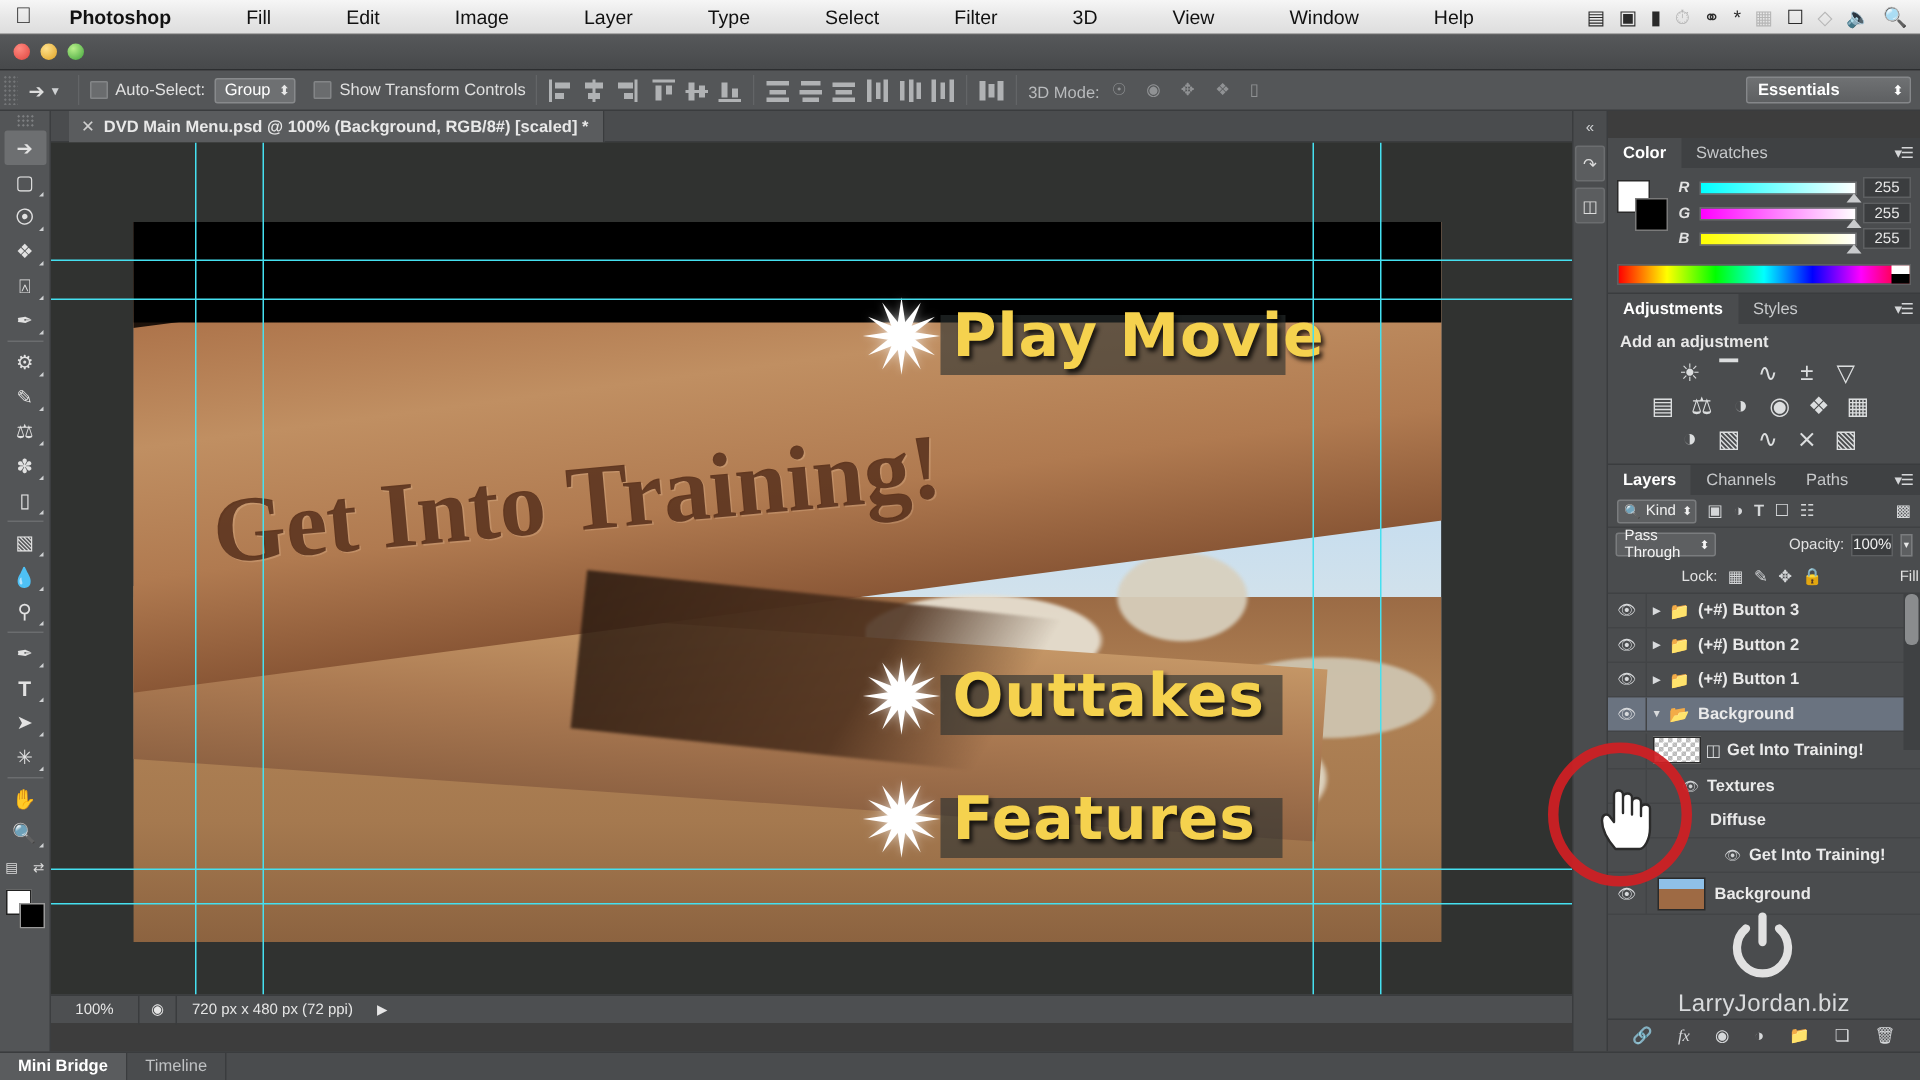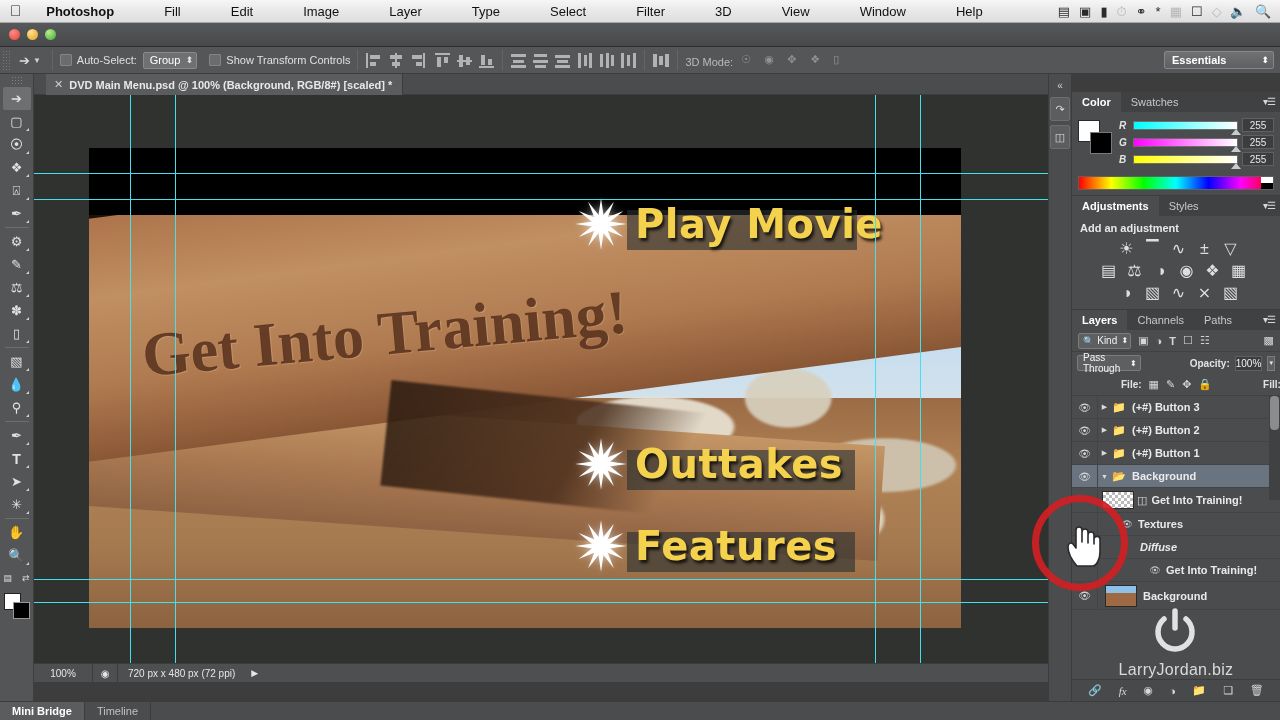--- a/index.html
+++ b/index.html
@@ -275,21 +275,21 @@
   .lyr-filter { height: 22px; display:flex; align-items:center; gap: 7px; padding: 0 6px;
       border-bottom:1px solid #3f4143;}
   .kindsel { background:#5d5f61; border:1px solid #7a7c7e; border-radius:2px; height:16px;
       display:flex;align-items:center;padding:0 13px 0 4px; font-size:10px;color:#f0f0f0; position:relative;}
   .kindsel::after{content:"⬍";position:absolute;right:2px;font-size:8px;}
   .fico { font-size: 11px; color:#d4d6d8; }
   .lyr-mode { height: 22px; display:flex; align-items:center; gap:5px; padding: 0 5px; }
   .modesel { background:#5d5f61;border:1px solid #7a7c7e;border-radius:2px;height:16px;width:104px;
       display:flex;align-items:center;padding:0 14px 0 5px;font-size:10px;color:#f5f5f5;position:relative;}
   .modesel::after{content:"⬍";position:absolute;right:3px;font-size:8px;}
-  .minilbl { font-size:10px;color:#e2e2e2;font-weight:bold;padding-left:44px;}
+  .minilbl { font-size:10px;color:#e2e2e2;font-weight:normal;padding-left:44px;}
   .numbox { background:#3b3d3f;border:1px solid #5e6062;height:15px;width:34px;font-size:10px;
       color:#f0f0f0;display:flex;align-items:center;justify-content:center;}
   .caretbtn { width:13px;height:15px;background:#5d5f61;border:1px solid #7a7c7e;font-size:7px;
       display:flex;align-items:center;justify-content:center;color:#e8e8e8;}
   .lyr-lock { height: 22px; display:flex; align-items:center; gap:7px; padding: 0 5px;
       border-bottom:1px solid #3f4143;}
 
   .layerlist { position:relative; }
   .lrow { height: 23px; display:flex; align-items:center; border-bottom:1px solid #424446;
       font-size: 11px; color:#eaeaea; position:relative; }
@@ -302,21 +302,21 @@
   .lthumb { width:32px;height:18px;border:1px solid #2a2a2a;margin-left:4px; flex:0 0 auto; }
   .lthumb.checker {
     background-image: linear-gradient(45deg,#bbb 25%,transparent 25%,transparent 75%,#bbb 75%),
                       linear-gradient(45deg,#bbb 25%,#fff 25%,#fff 75%,#bbb 75%);
     background-size: 6px 6px; background-position: 0 0, 3px 3px; background-color:#fff;
     position:relative; overflow:hidden;
   }
   .lthumb.photo2 { background: linear-gradient(to bottom,#8fc0e8 0 34%, #9e6a44 34% 100%); position:relative; overflow:hidden;}
   .lrow.sub { padding-left: 0; }
   .subeye { width:14px; text-align:center; font-size:9px; color:#d0d2d4; }
-  .italic { font-style: italic; font-weight: bold; }
+  .italic { font-weight: bold; }
 
   .lyr-scroll { position:absolute; right:1px; top:0; width:9px; height: 34px; background:#8a8c8e; border-radius:4px;}
   .lyr-scrolltrack { position:absolute; right:0; top:0; width:11px; bottom:0; background:#3f4143;}
 
   .watermark {
     position:absolute; left:0; right:0; text-align:center;
     font-size: 16px; color: #d8dadc; letter-spacing: .3px;
   }
   .lyr-bottombar {
     position:absolute; left:0; right:0; bottom:0; height:22px; background:#48494b;
@@ -737,21 +737,21 @@
       </div>
 
       <div class="lyr-mode">
         <span class="modesel">Pass Through</span>
         <span class="minilbl">Opacity:</span>
         <span class="numbox">100%</span>
         <span class="caretbtn">▾</span>
       </div>
 
       <div class="lyr-lock">
-        <span class="minilbl">File:</span>
+        <span class="minilbl">Lock:</span>
         <span class="fico">▦</span>
         <span class="fico">✎</span>
         <span class="fico">✥</span>
         <span class="fico">🔒</span>
         <span class="minilbl" style="margin-left:auto">Fill:</span>
         <span class="numbox">100%</span>
         <span class="caretbtn">▾</span>
       </div>
 
       <div class="layerlist">

